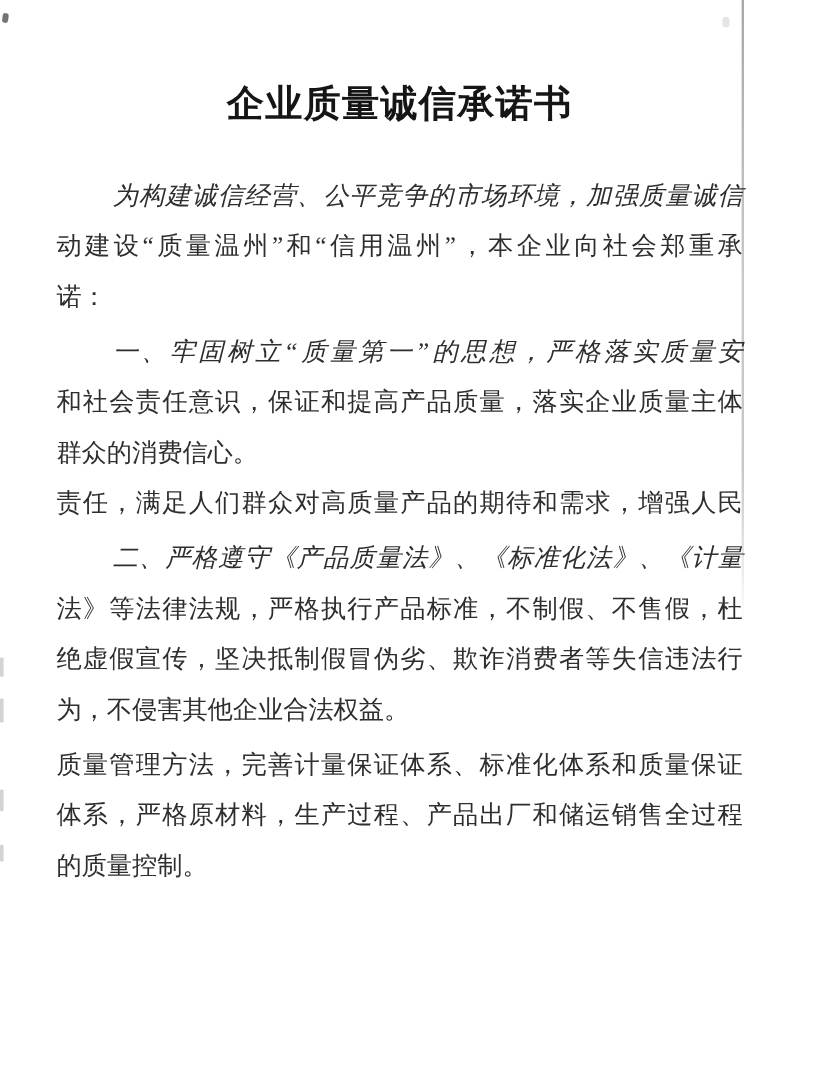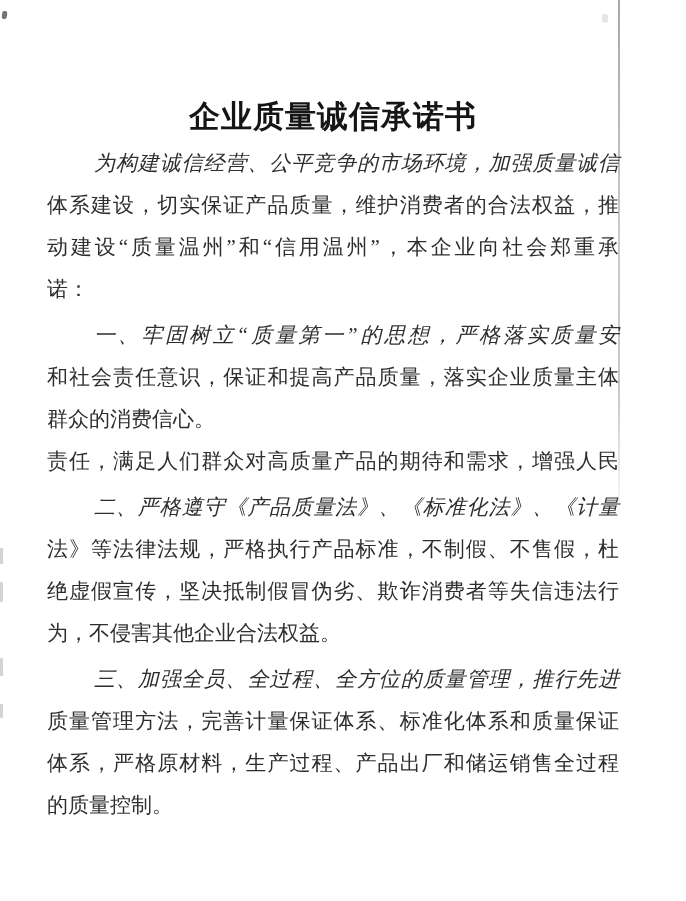--- a/index.html
+++ b/index.html
@@ -21,21 +21,21 @@
   }
 
   .content {
     position: absolute;
     left: 47px;
     top: 0;
     width: 572px;
   }
 
   .doc-title {
-    padding-top: 96px;
+    padding-top: 66px;
     height: 108px; 
     line-height: 42px;
     font-size: 31px;
     font-weight: 700;
     letter-spacing: 1px;
     text-align: center;
     color: var(--title-ink);
   }
 
   .paragraphs { margin-top: 34px; }
@@ -108,38 +108,36 @@
   <div class="edge-mark m2"></div>
   <div class="edge-mark m3"></div>
   <div class="edge-mark m4"></div>
 
   <div class="content">
     <div class="doc-title">企业质量诚信承诺书</div>
 
     <div class="paragraphs">
         <div class="para">
           <div class="line first">为构建诚信经营、公平竞争的市场环境，加强质量诚信</div>
-          <div class="line">体系建设，切实保证产品质量，维护消费者的合法权益，推</div>
           <div class="line">动建设“质量温州”和“信用温州”，本企业向社会郑重承</div>
           <div class="line last">诺：</div>
         </div>
         <div class="para">
           <div class="line first">一、牢固树立“质量第一”的思想，严格落实质量安</div>
           <div class="line">和社会责任意识，保证和提高产品质量，落实企业质量主体</div>
           <div class="line last">群众的消费信心。</div>
           <div class="line">责任，满足人们群众对高质量产品的期待和需求，增强人民</div>
         </div>
         <div class="para">
           <div class="line first">二、严格遵守《产品质量法》、《标准化法》、《计量</div>
           <div class="line">法》等法律法规，严格执行产品标准，不制假、不售假，杜</div>
           <div class="line">绝虚假宣传，坚决抵制假冒伪劣、欺诈消费者等失信违法行</div>
           <div class="line last">为，不侵害其他企业合法权益。</div>
         </div>
         <div class="para">
-          <div class="line first">三、加强全员、全过程、全方位的质量管理，推行先进</div>
           <div class="line">质量管理方法，完善计量保证体系、标准化体系和质量保证</div>
           <div class="line">体系，严格原材料，生产过程、产品出厂和储运销售全过程</div>
           <div class="line last">的质量控制。</div>
         </div>
       </div>
   </div>
 
 </div>
 
 </body></html>

